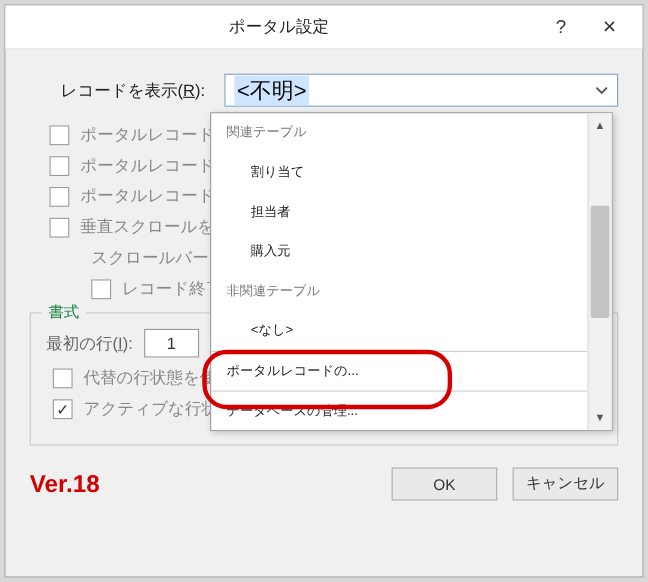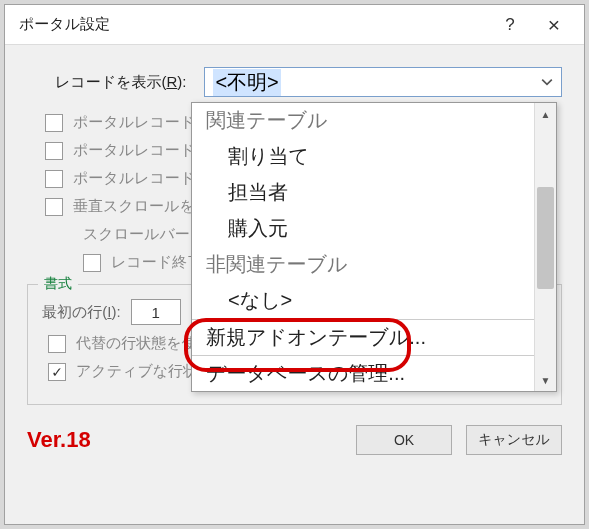--- a/index.html
+++ b/index.html
@@ -12,20 +12,21 @@
       background: #f0f0f0;
       border: 1px solid #a0a0a0;
     }
     .titlebar {
       height: 40px;
       display: flex;
       align-items: center;
       padding: 0 8px 0 14px;
       background: #ffffff;
       border-bottom: 1px solid #dcdcdc;
+      text-align: center;
     }
     .titlebar .title { font-size: 15px; color: #222; flex: 1; }
     .titlebar .tbtn { width: 44px; height: 38px; display: flex; align-items: center; justify-content: center; font-size: 17px; color: #333; }
     .titlebar .tbtn.close { font-size: 21px; }
 
     .body { padding: 22px 22px 12px 22px; position: relative; }
 
     .row-label { display: flex; align-items: center; gap: 18px; margin-bottom: 16px; }
     .lbl { font-size: 15px; color: #222; margin-left: 28px; }
     .lbl u { text-decoration: underline; }
@@ -98,21 +99,21 @@
       background: #fff;
       border: 1px solid #999;
       box-shadow: 2px 2px 6px rgba(0,0,0,0.2);
       display: flex;
     }
     .dd-list { flex: 1; overflow: hidden; }
     .dd-item {
       height: 36px;
       display: flex; align-items: center;
       padding: 16px 14px;
-      font-size: 20px; color: #222;
+      font-size: 12px; color: #222;
       border-bottom: 1px solid transparent;
     }
     .dd-item.group { color: #777; }
     .dd-item.indent { padding-left: 36px; }
     .dd-item.sep { border-top: 1px solid #ccc; }
     .dd-scroll { width: 22px; background: #f1f1f1; border-left: 1px solid #dcdcdc; display: flex; flex-direction: column; }
     .dd-scroll .arrow { height: 22px; display:flex; align-items:center; justify-content:center; font-size:10px; color:#555; }
     .dd-scroll .track { flex: 1; position: relative; }
     .dd-scroll .thumb { position: absolute; left: 2px; right: 2px; top: 62px; height: 102px; background: #c4c4c4; border-radius: 2px; }
 
@@ -207,21 +208,21 @@
   </div>
 
   <div class="dropdown">
     <div class="dd-list">
       <div class="dd-item group">関連テーブル</div>
       <div class="dd-item indent">割り当て</div>
       <div class="dd-item indent">担当者</div>
       <div class="dd-item indent">購入元</div>
       <div class="dd-item group">非関連テーブル</div>
       <div class="dd-item indent">&lt;なし&gt;</div>
-      <div class="dd-item sep">新規アドオンテーブル...</div>
+      <div class="dd-item sep">ポータルレコードの...</div>
       <div class="dd-item sep">データベースの管理...</div>
     </div>
     <div class="dd-scroll">
       <div class="arrow">▲</div>
       <div class="track">
         <div class="thumb"></div>
       </div>
       <div class="arrow">▼</div>
     </div>
   </div>

